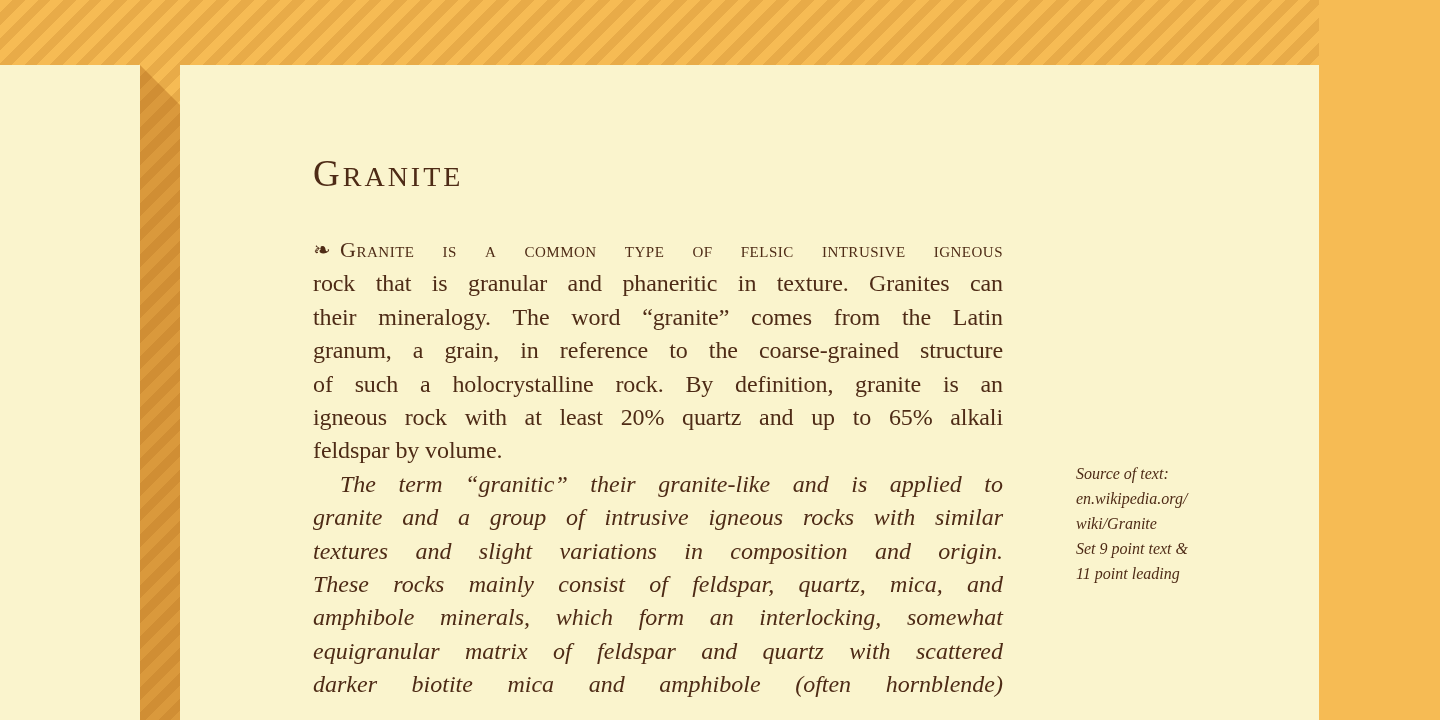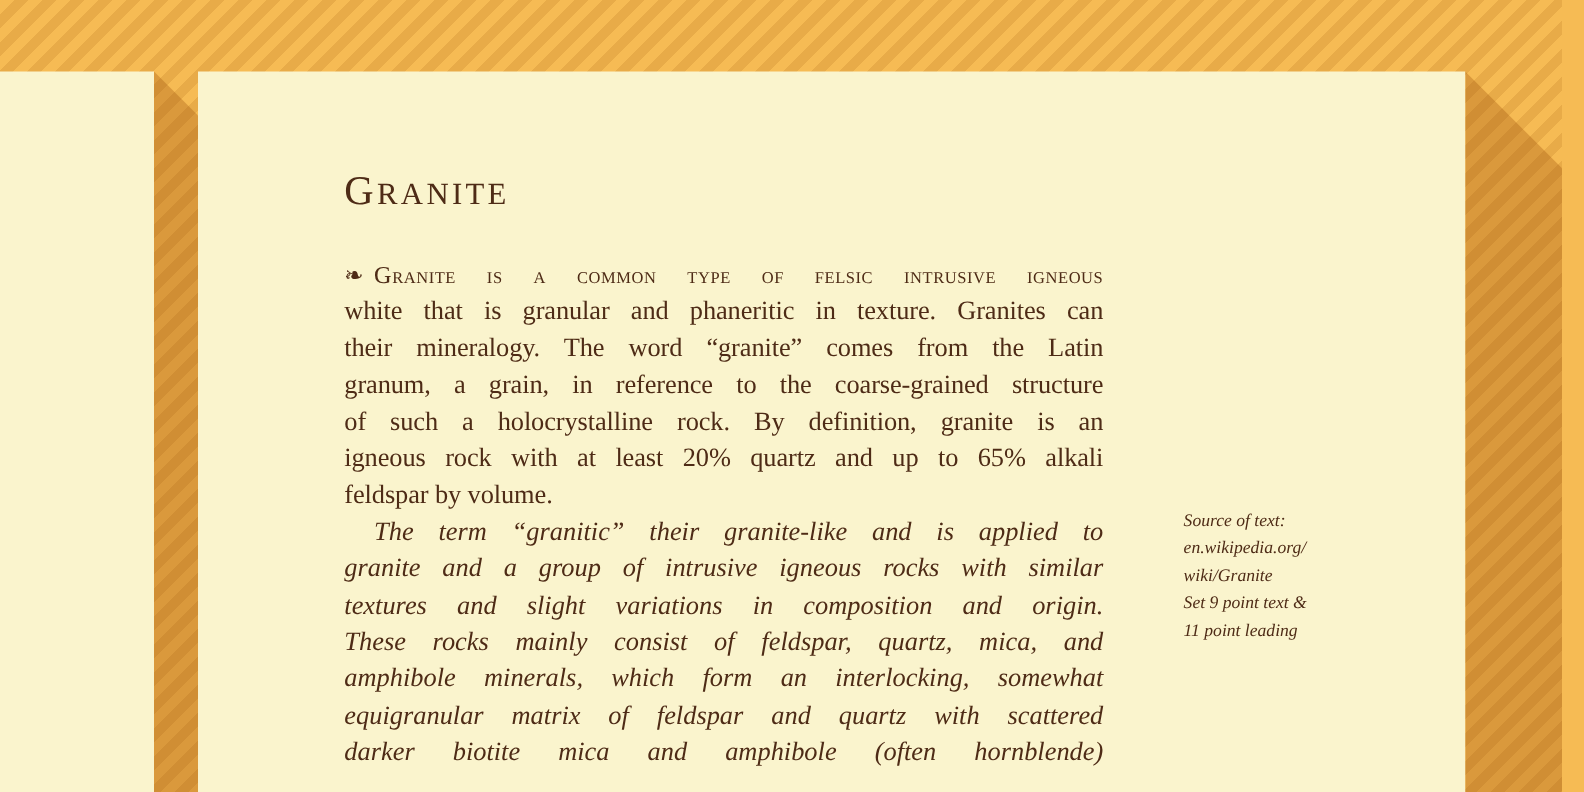--- a/index.html
+++ b/index.html
@@ -5,21 +5,21 @@
   :root{
     --stripe-light:#f6bb54;
     --stripe-dark:#e8ab48;
     --shadow-overlay:rgba(160,84,12,.33);
     --page-cream:#faf4cd;
     --ink-brown:#4e2b16;
   }
   *{margin:0;padding:0;box-sizing:border-box;}
   html,body{width:1440px;height:720px;overflow:hidden;}
   body{font-family:"Liberation Serif","DejaVu Serif",serif;background:var(--stripe-light);}
-  .stage{position:relative;width:1420px;height:720px;overflow:hidden;}
+  .stage{position:relative;width:1319px;height:720px;overflow:hidden;}
 
   
   .bg-stripes{
     position:absolute;inset:0;
     background:repeating-linear-gradient(135deg,
       var(--stripe-light) 0px, var(--stripe-light) 9px,
       var(--stripe-dark) 9px, var(--stripe-dark) 18px);
   }
 
   
@@ -64,21 +64,21 @@
 
     <h1 class="title"><span class="t-big">G</span><span class="t-small">RANITE</span></h1>
 
     <div class="textblock">
 
       <div class="para">
         <div class="line lead-line">
           <span class="orn">❧</span><span>Granite is a common type of felsic intrusive igneous</span>
         </div>
         <div>
-            <div class="line">white that is granular and phaneritic in texture. Granites can</div>
+            <div class="line">rock that is granular and phaneritic in texture. Granites can</div>
             <div class="line">their mineralogy. The word “granite” comes from the Latin</div>
             <div class="line">granum, a grain, in reference to the coarse-grained structure</div>
             <div class="line">of such a holocrystalline rock. By definition, granite is an</div>
             <div class="line">igneous rock with at least 20% quartz and up to 65% alkali</div>
             <div class="line unjust">feldspar by volume.</div>
           </div>
       </div>
 
       <div class="para para-italic">
         <div>

